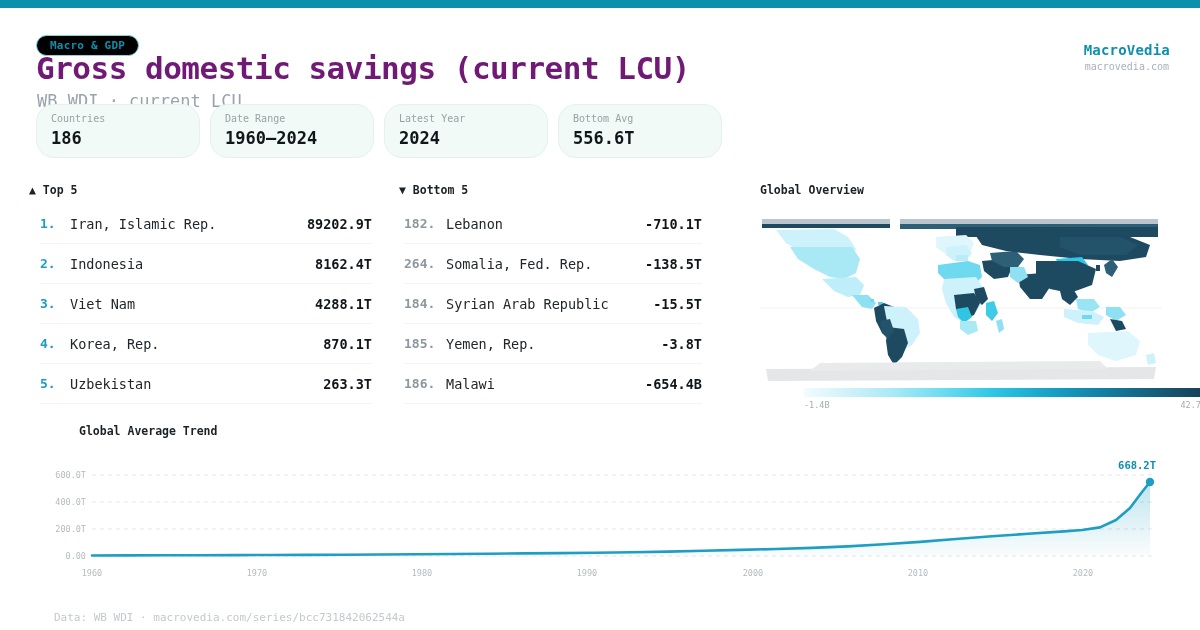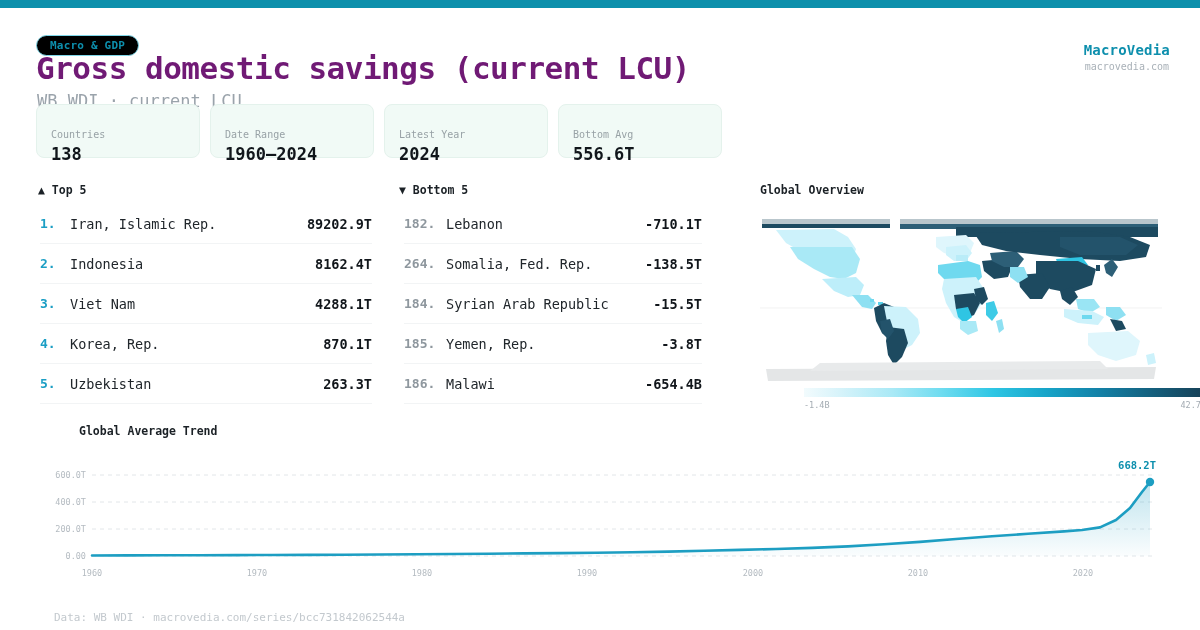--- a/index.html
+++ b/index.html
@@ -97,24 +97,24 @@
   .stats {
     position: absolute;
     top: 104px;
     left: 36px;
     display: flex;
     gap: 10px;
   }
   .stat-card {
     width: 164px;
     height: 54px;
-    border-radius: 8px;
+    border-radius: 18px;
     background: #f1faf6;
     border: 1px solid #e4f2ec;
-    padding: 24px 14px 0 14px;
+    padding: 8px 14px 0 14px;
   }
   .stat-label {
     font-size: 10px;
     color: #98a2a6;
     white-space: nowrap;
   }
   .stat-value {
     margin-top: 4px;
     font-size: 17px;
     font-weight: bold;
@@ -123,21 +123,21 @@
   }
 
   
   .section-head {
     position: absolute;
     font-size: 11.5px;
     font-weight: bold;
     color: #1b2126;
     white-space: nowrap;
   }
-  .sec-top    { top: 183px; left: 38px; }
+  .sec-top    { top: 183px; left: 29px; }
   .sec-bottom { top: 183px; left: 399px; }
   .sec-map    { top: 183px; left: 760px; }
   .sec-trend  { top: 424px; left: 38px; margin-left: 41px; }
 
   
   .rank-list {
     position: absolute;
     top: 204px;
   }
   .list-top    { left: 40px;  width: 332px; }
@@ -258,21 +258,21 @@
     <div class="subtitle">WB WDI · current LCU</div>
     <div class="brand">
       <div class="brand-name">MacroVedia</div>
       <div class="brand-url">macrovedia.com</div>
     </div>
   </div>
 
   <div class="stats">
     <div class="stat-card">
       <div class="stat-label">Countries</div>
-      <div class="stat-value">138</div>
+      <div class="stat-value">186</div>
     </div>
     <div class="stat-card">
       <div class="stat-label">Date Range</div>
       <div class="stat-value">1960–2024</div>
     </div>
     <div class="stat-card">
       <div class="stat-label">Latest Year</div>
       <div class="stat-value">2024</div>
     </div>
     <div class="stat-card">

